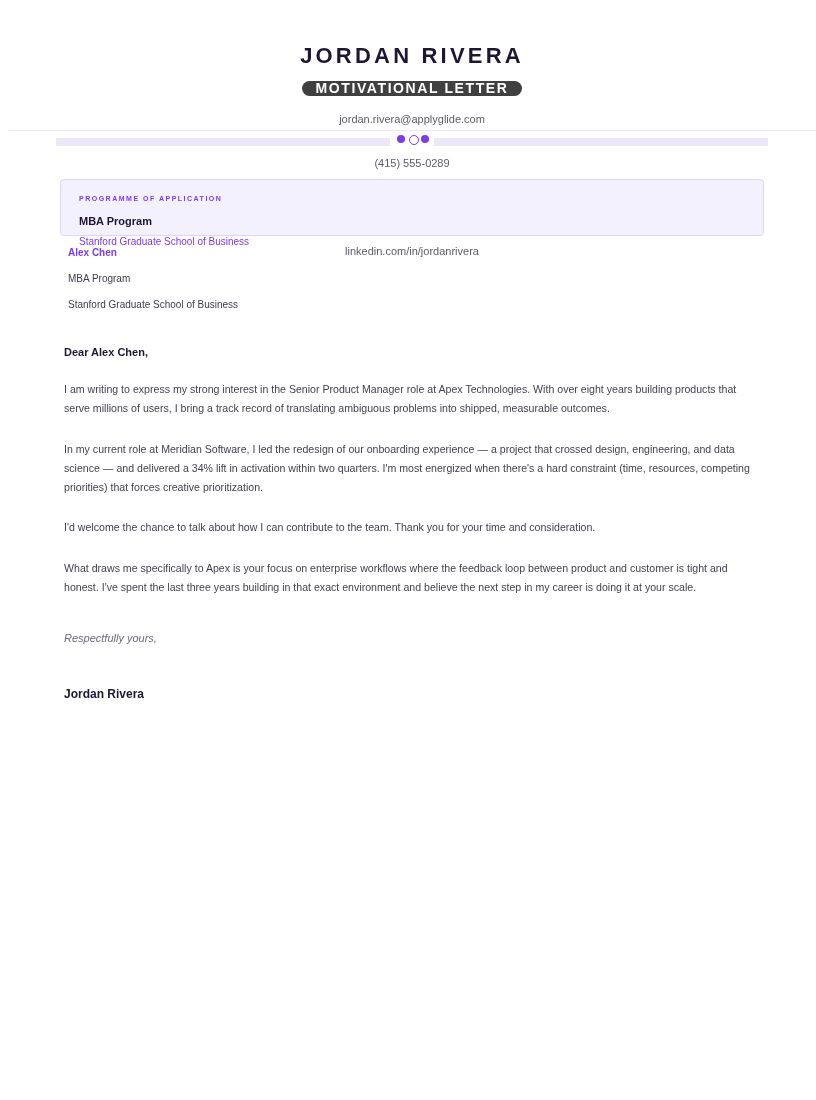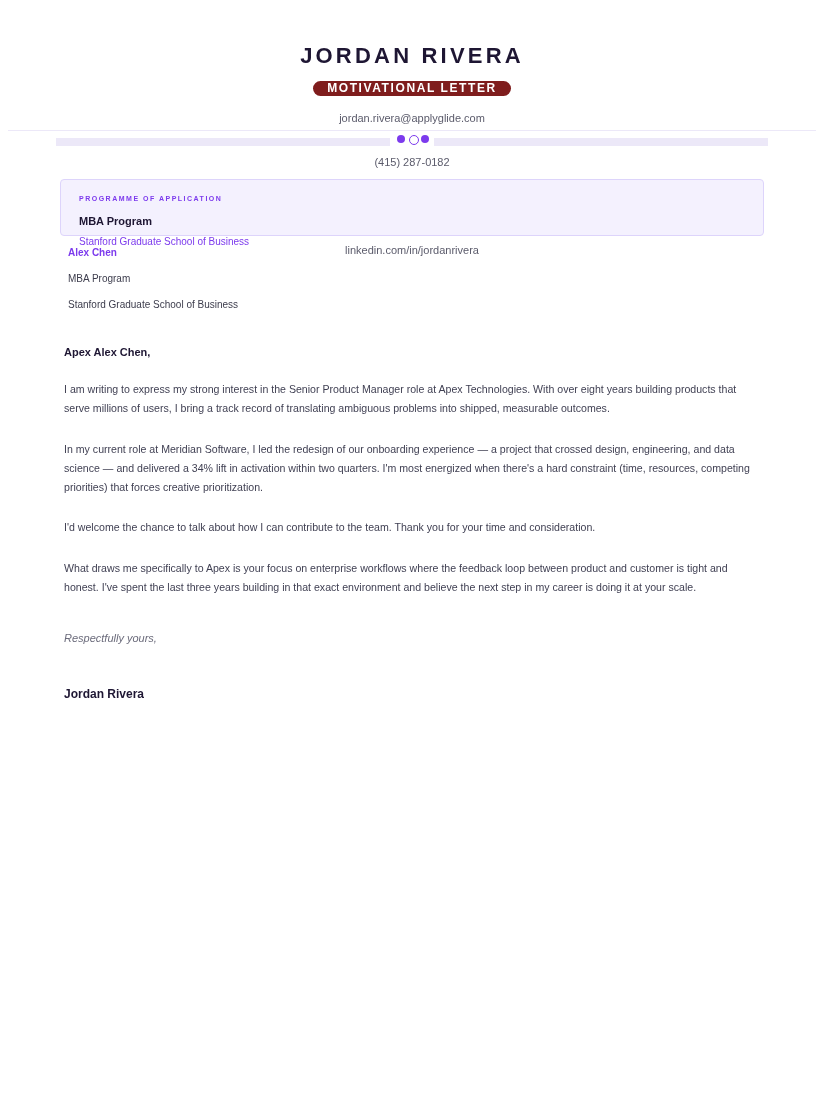--- a/index.html
+++ b/index.html
@@ -1,21 +1,21 @@
 <!DOCTYPE html>
 <html><head>
 <meta charset="utf-8">
 <style>
   * { box-sizing: border-box; margin: 0; padding: 4px; }
   html, body { width: 816px; height: 1100px; background: #ffffff; }
   body { font-family: "Liberation Sans", sans-serif; color: #1e1633; position: relative; overflow: hidden; }
 
   .header { height: 123px; border-bottom: 1px solid #ece8f8; text-align: center; padding-top: 31px; }
   .name { font-size: 22px; font-weight: 700; letter-spacing: 3.2px; color: #1e1633; line-height: 26px; }
-  .badge { display: inline-block; margin-top: 8px; background: #7f1d1d; color: #ffffff; font-size: 12px; font-weight: 700; letter-spacing: 1.6px; border-radius: 8px; height: 15px; line-height: 15px; padding: 0 14px; }
+  .badge { display: inline-block; margin-top: 8px; background: #404040; color: #ffffff; font-size: 14px; font-weight: 700; letter-spacing: 1.6px; border-radius: 8px; height: 15px; line-height: 15px; padding: 0 14px; }
   .contacts { margin-top: 8px; font-size: 11px; color: #5b5b6b; display: flex; justify-content: center; gap: 24px; line-height: 12px; flex-direction: column; }
 
   .divider { position: absolute; top: 130px; left: 52px; width: 712px; height: 8px; }
   .divider .line { position: absolute; top: 4px; height: 1px; background: #ece8f8; }
   .divider .line.l { left: 0; width: 334px; }
   .divider .line.r { right: 0; width: 334px; }
   .dot { position: absolute; top: 1px; width: 6px; height: 6px; border-radius: 50%; }
   .dot.f1 { left: 341px; background: #7c3aed; }
   .dot.h { left: 353px; border: 1.4px solid #7c3aed; background: #fff; }
   .dot.f2 { left: 365px; background: #7c3aed; }
@@ -40,21 +40,21 @@
   .signature { margin-top: 32px; font-size: 12px; font-weight: 700; color: #1e1633; line-height: 16px; }
 </style>
 </head>
 <body>
 
 <div class="header">
   <div class="name">JORDAN RIVERA</div>
   <div class="badge">MOTIVATIONAL LETTER</div>
   <div class="contacts">
     <span>jordan.rivera@applyglide.com</span>
-    <span>(415) 287-0182</span>
+    <span>(415) 555-0289</span>
     <span>San Francisco, CA</span>
     <span>linkedin.com/in/jordanrivera</span>
   </div>
 </div>
 
 <div class="divider">
   <div class="line l"></div>
   <div class="dot f1"></div>
   <div class="dot h"></div>
   <div class="dot f2"></div>
@@ -68,21 +68,21 @@
     <div class="prog-title">MBA Program</div>
     <div class="prog-sub">Stanford Graduate School of Business</div>
   </div>
 
   <div class="recipient">
     <div class="rname">Alex Chen</div>
     <div>MBA Program</div>
     <div>Stanford Graduate School of Business</div>
   </div>
 
-  <div class="salutation">Apex Alex Chen,</div>
+  <div class="salutation">Dear Alex Chen,</div>
 
   <p class="para first">I am writing to express my strong interest in the Senior Product Manager role at Apex Technologies. With over eight years building products that serve millions of users, I bring a track record of translating ambiguous problems into shipped, measurable outcomes.</p>
   <p class="para">In my current role at Meridian Software, I led the redesign of our onboarding experience — a project that crossed design, engineering, and data science — and delivered a 34% lift in activation within two quarters. I'm most energized when there's a hard constraint (time, resources, competing priorities) that forces creative prioritization.</p>
   <p class="para">I'd welcome the chance to talk about how I can contribute to the team. Thank you for your time and consideration.</p>
   <p class="para">What draws me specifically to Apex is your focus on enterprise workflows where the feedback loop between product and customer is tight and honest. I've spent the last three years building in that exact environment and believe the next step in my career is doing it at your scale.</p>
 
   <div class="closing">Respectfully yours,</div>
   <div class="signature">Jordan Rivera</div>
 </div>
 

